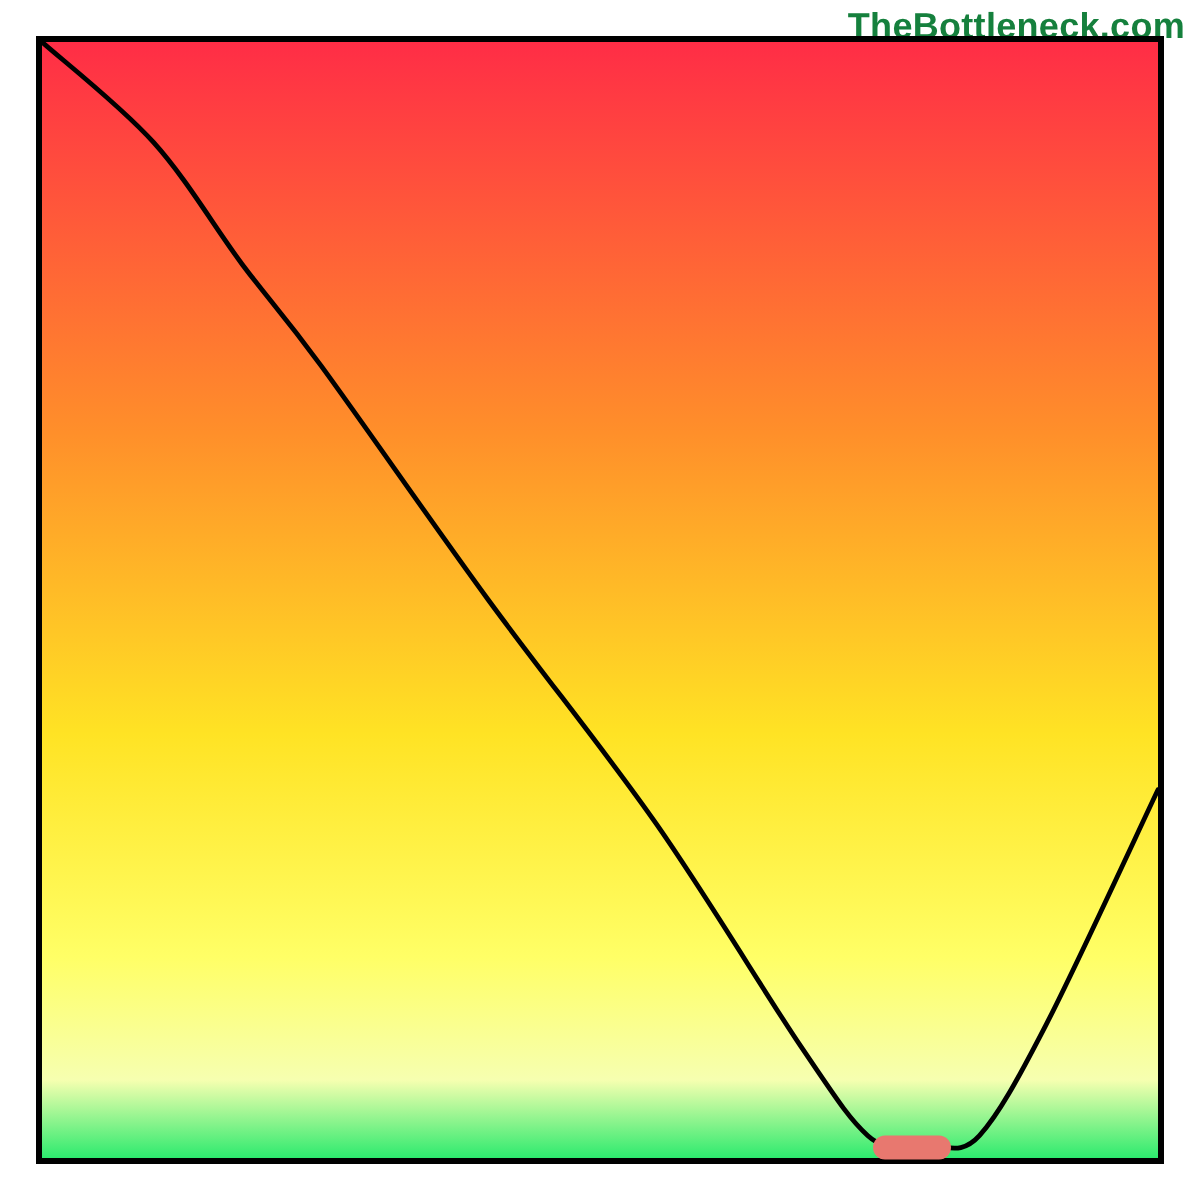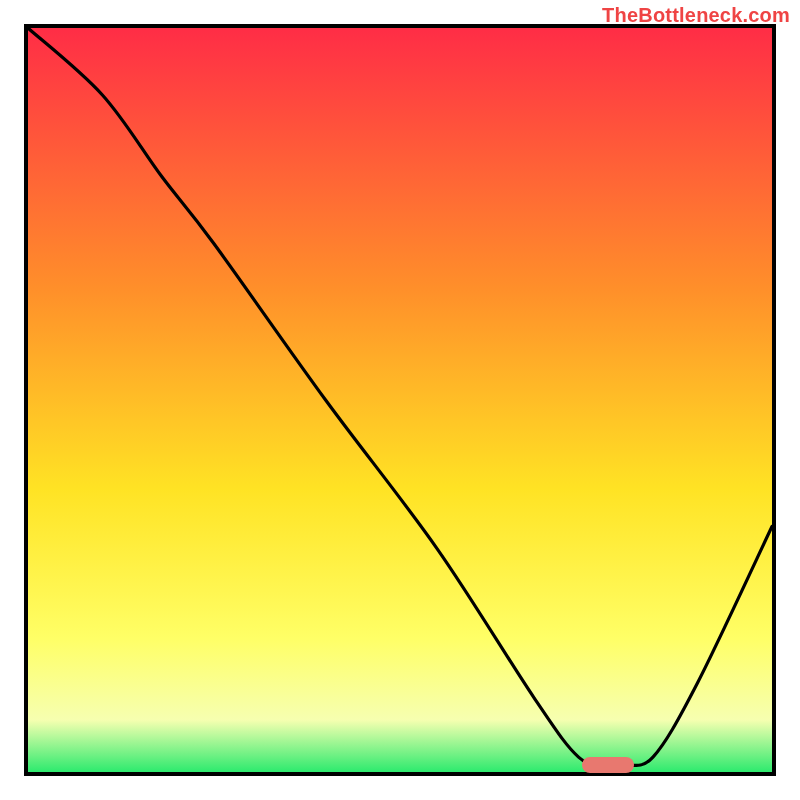--- a/index.html
+++ b/index.html
@@ -1,17 +1,17 @@
 <!DOCTYPE html>
 <html><head>
 <meta charset="utf-8">
 <style>
   html,body{margin:0;padding:0;width:800px;height:800px;overflow:hidden;background:#fff;font-family:Arial,Helvetica,sans-serif}
   .stage{position:relative;width:800px;height:800px}
-  .watermark{position:absolute;top:4px;right:10px;font-size:20px;font-weight:600;color:#ef4444;letter-spacing:.2px}
+  .watermark{position:absolute;top:4px;right:10px;font-size:24px;font-weight:600;color:#15803d;letter-spacing:.2px}
   .frame{position:absolute;left:24px;top:24px;width:752px;height:752px;border:4px solid #000;box-sizing:border-box}
   .plot{position:absolute;left:0;top:0;width:100%;height:100%}
   .marker{position:absolute;width:52px;height:16px;border-radius:8px;background:#e8786f;transform:translate(-50%,-50%)}
 </style>
 </head>
 <body>
 
 <div class="stage">
   <div class="watermark">TheBottleneck.com</div>
 

